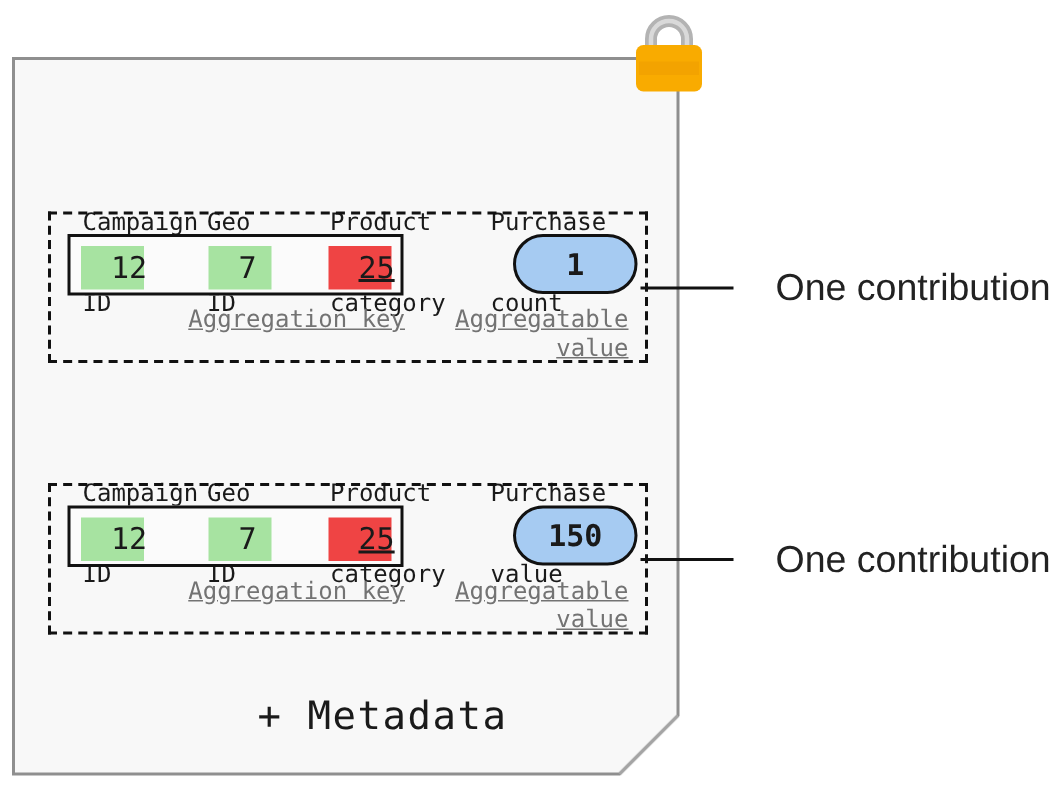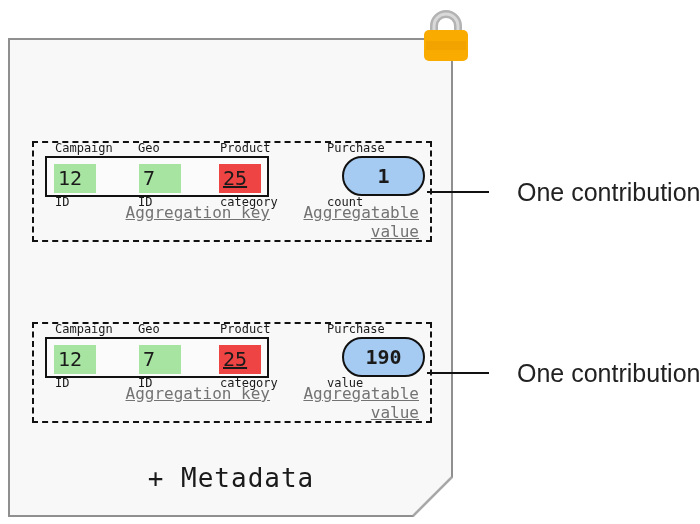--- a/index.html
+++ b/index.html
@@ -1,41 +1,41 @@
 <!DOCTYPE html>
 <html><head>
 <meta charset="utf-8">
 <style>
   html,body{margin:0;padding:0;background:#ffffff;}
   .stage{position:relative;width:700px;height:524px;background:#ffffff;overflow:hidden;
          font-family:"DejaVu Sans Mono",monospace;color:#1a1a1a;}
   .abs{position:absolute;}
   svg.bg{position:absolute;left:0;top:0;}
-  .hdr{font-size:12px;line-height:18px;white-space:pre;}
+  .hdr{font-size:16px;line-height:18px;white-space:pre;}
   .hdr .ln{display:block;}
   .hdr.bold{font-weight:400;}
   .hdr.underline .ln{}
   .dashed{position:absolute;left:32px;top:41px;width:400px;height:101px;
           border:2px dashed #111;box-sizing:border-box;}
   .solidbox{position:absolute;left:11px;top:13px;width:224px;height:41px;
             border:2px solid #111;box-sizing:border-box;background:#fbfbfb;}
   .cell{position:absolute;top:6px;width:42px;height:29px;font-size:20px;line-height:29px;
-        padding-left:4px;box-sizing:border-box;}
+        padding-left:20px;box-sizing:border-box;}
   .cell.green{background:#A7E3A1;}
   .cell.yellow{background:#ef4444;}
   .cell .und{text-decoration:underline;}
   .annot{position:absolute;color:#737373;font-size:16px;line-height:19px;text-align:right;text-decoration:underline;}
   .pill{position:absolute;left:308px;top:13px;width:83px;height:40px;background:#A6CBF2;
         border:2px solid #111;border-radius:21px;box-sizing:border-box;
         text-align:center;font-size:20px;font-weight:700;line-height:36px;}
   .connector{position:absolute;left:427px;top:91px;width:62px;border-top:2px solid #111;}
   .contrib{position:absolute;left:497px;top:78px;font-family:"Liberation Sans",sans-serif;
            font-size:25px;color:#222;white-space:nowrap;margin-left:20px;}
   .metadata{position:absolute;left:9px;top:463px;width:444px;text-align:center;
-            font-size:26px;letter-spacing:1px;}
+            font-size:26px;letter-spacing:1px;padding-left:24px;}
 </style>
 </head>
 <body>
 
 <div class="stage">
 
   <svg class="bg" width="700" height="524" viewBox="0 0 700 524">
 
     <path d="M9,39 H452 V477 L413,516 H9 Z" fill="#F8F8F8" stroke="#8F8F8F" stroke-width="2"></path>
     <path d="M452,477 L413,516" fill="none" stroke="#B9B9B9" stroke-width="3" opacity="0.5"></path>
@@ -119,21 +119,21 @@
         </div>
         <div class="cell green" style="left:92px;">
           <span>7</span>
         </div>
         <div class="cell yellow" style="left:172px;">
           <span class="und">25</span>
         </div>
       </div>
       <div class="annot" style="left:0;top:60px;width:236px;">Aggregation key</div>
       <div class="pill">
-        <span>190</span>
+        <span>150</span>
       </div>
       <div class="annot" style="left:0;top:60px;width:385px;">
         <span style="display:block;">Aggregatable</span>
         <span style="display:block;">value</span>
       </div>
     </div>
 
     <div class="connector"></div>
     <div class="contrib">One contribution</div>
   </div>

